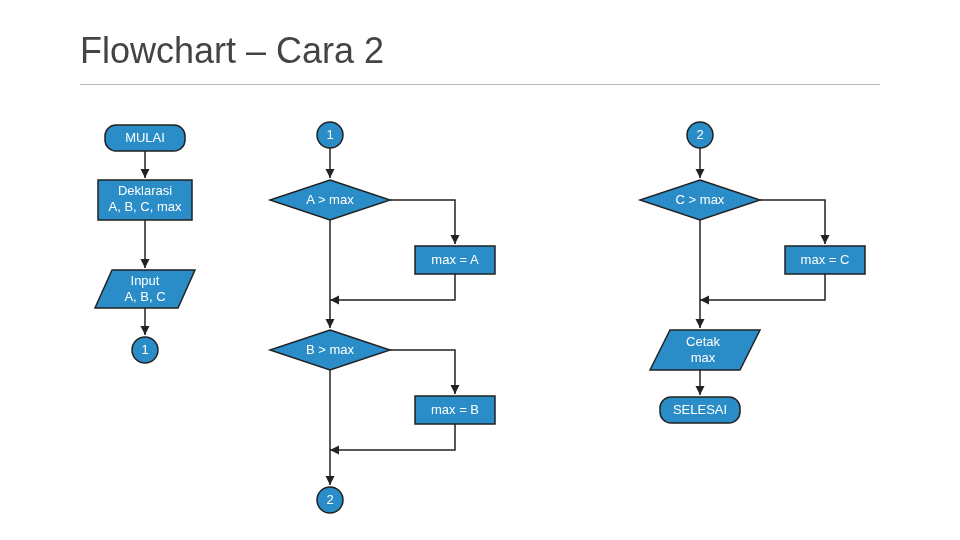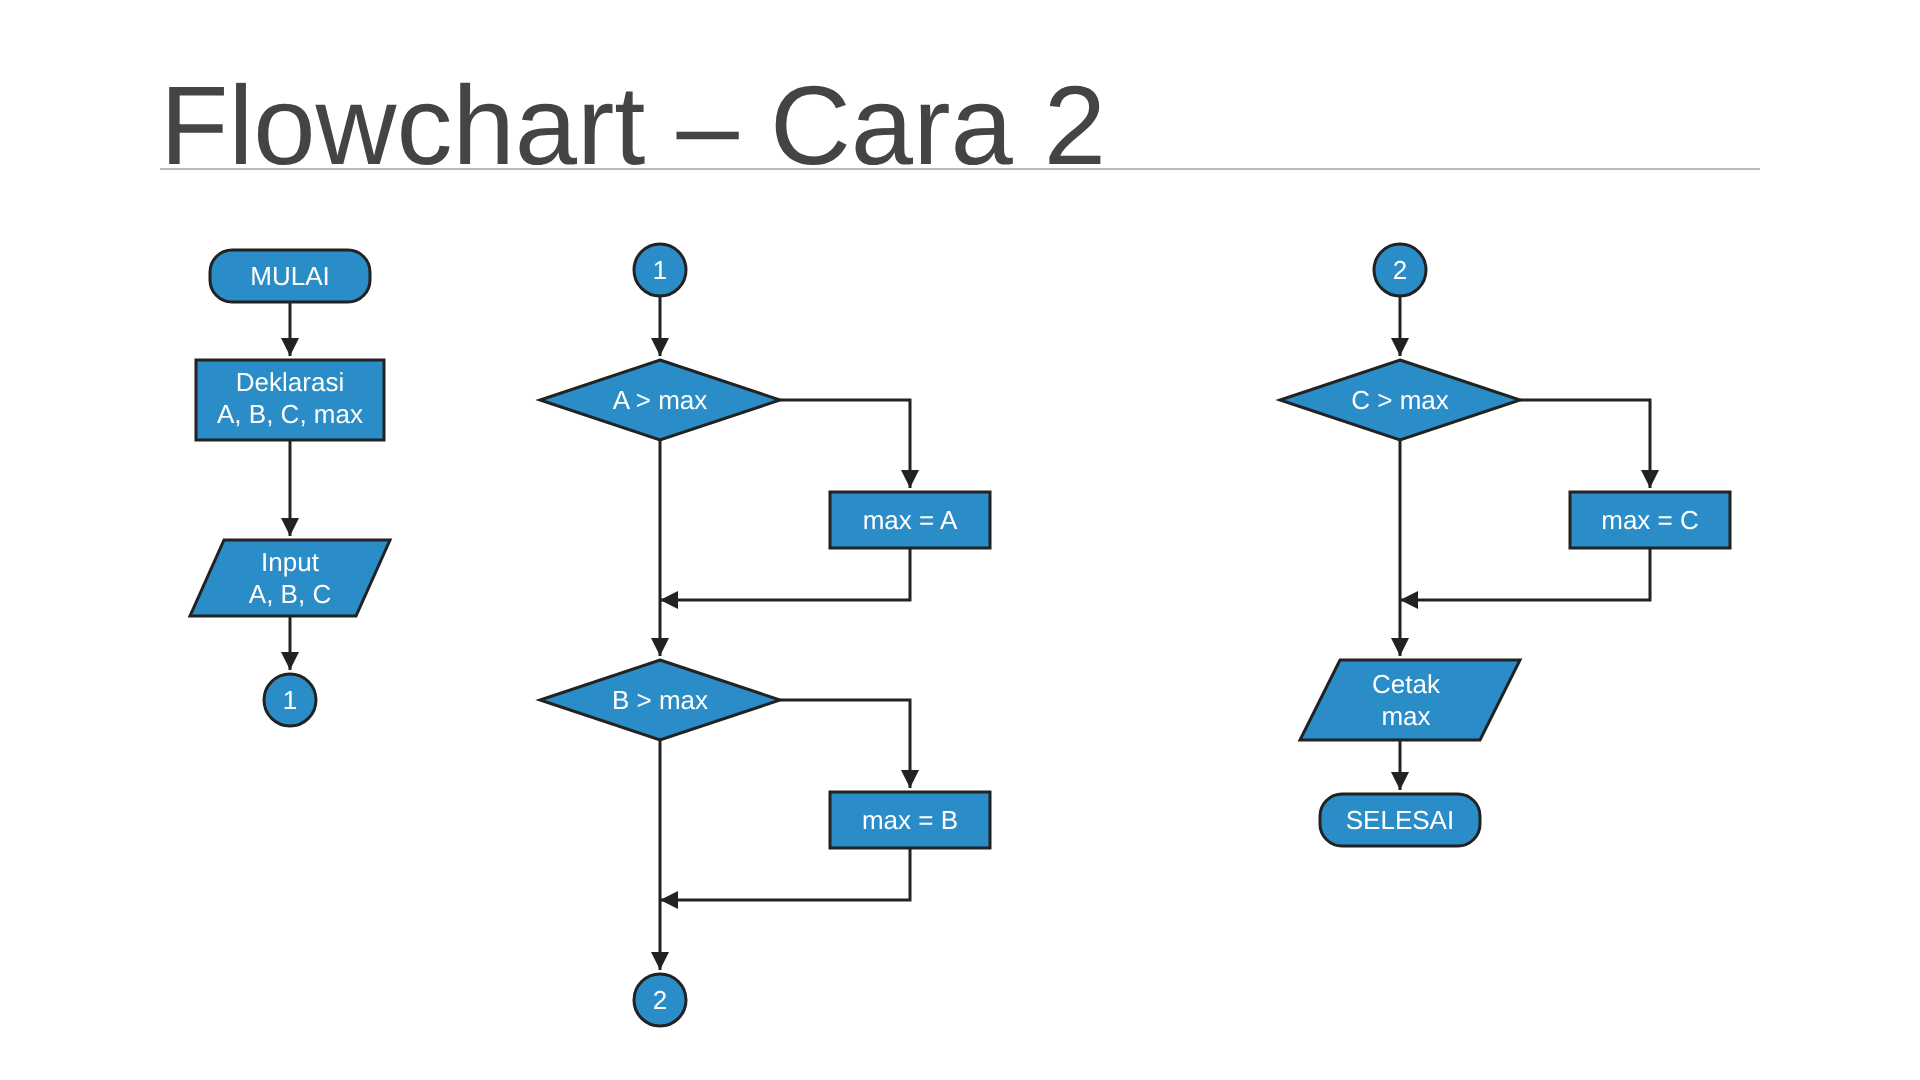--- a/index.html
+++ b/index.html
@@ -1,16 +1,16 @@
 <!DOCTYPE html>
 <html><head>
 <meta charset="utf-8">
 <style>
   html,body{margin:0;padding:0;width:960px;height:540px;background:#fff;font-family:"Segoe UI",Arial,sans-serif;overflow:hidden}
-  .title{position:absolute;left:80px;top:30px;font-size:56px;color:#444;font-weight:300}
+  .title{position:absolute;left:80px;top:30px;font-size:36px;color:#444;font-weight:300}
   .underline{position:absolute;left:80px;top:84px;width:800px;height:1px;background:#bbb}
   svg{position:absolute;left:0;top:0}
   .shape{fill:#2a8dc7;stroke:#222;stroke-width:1.5}
   .txt{font-size:13px;fill:#fff;text-anchor:middle;dominant-baseline:middle;font-family:"Segoe UI",Arial,sans-serif}
   .arrow{stroke:#222;stroke-width:1.5;fill:none}
   .arrowhead{fill:#222}
 </style>
 </head>
 <body>
 

